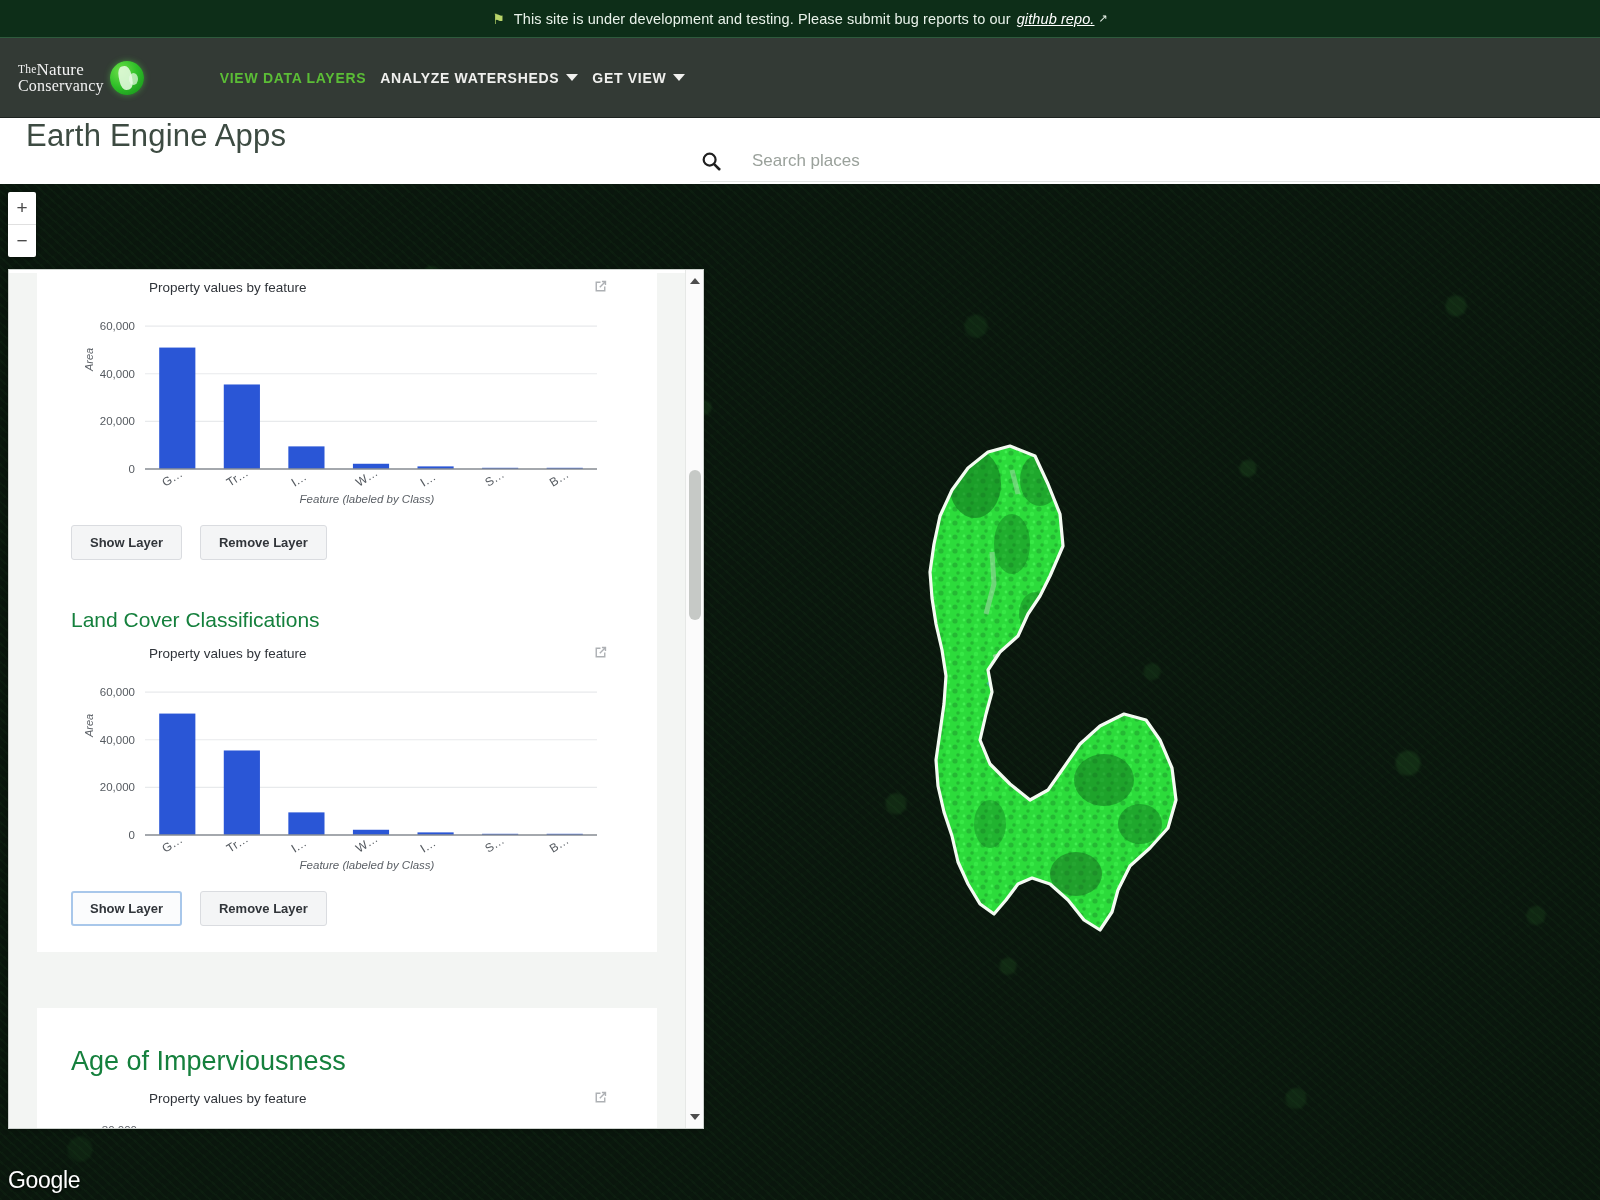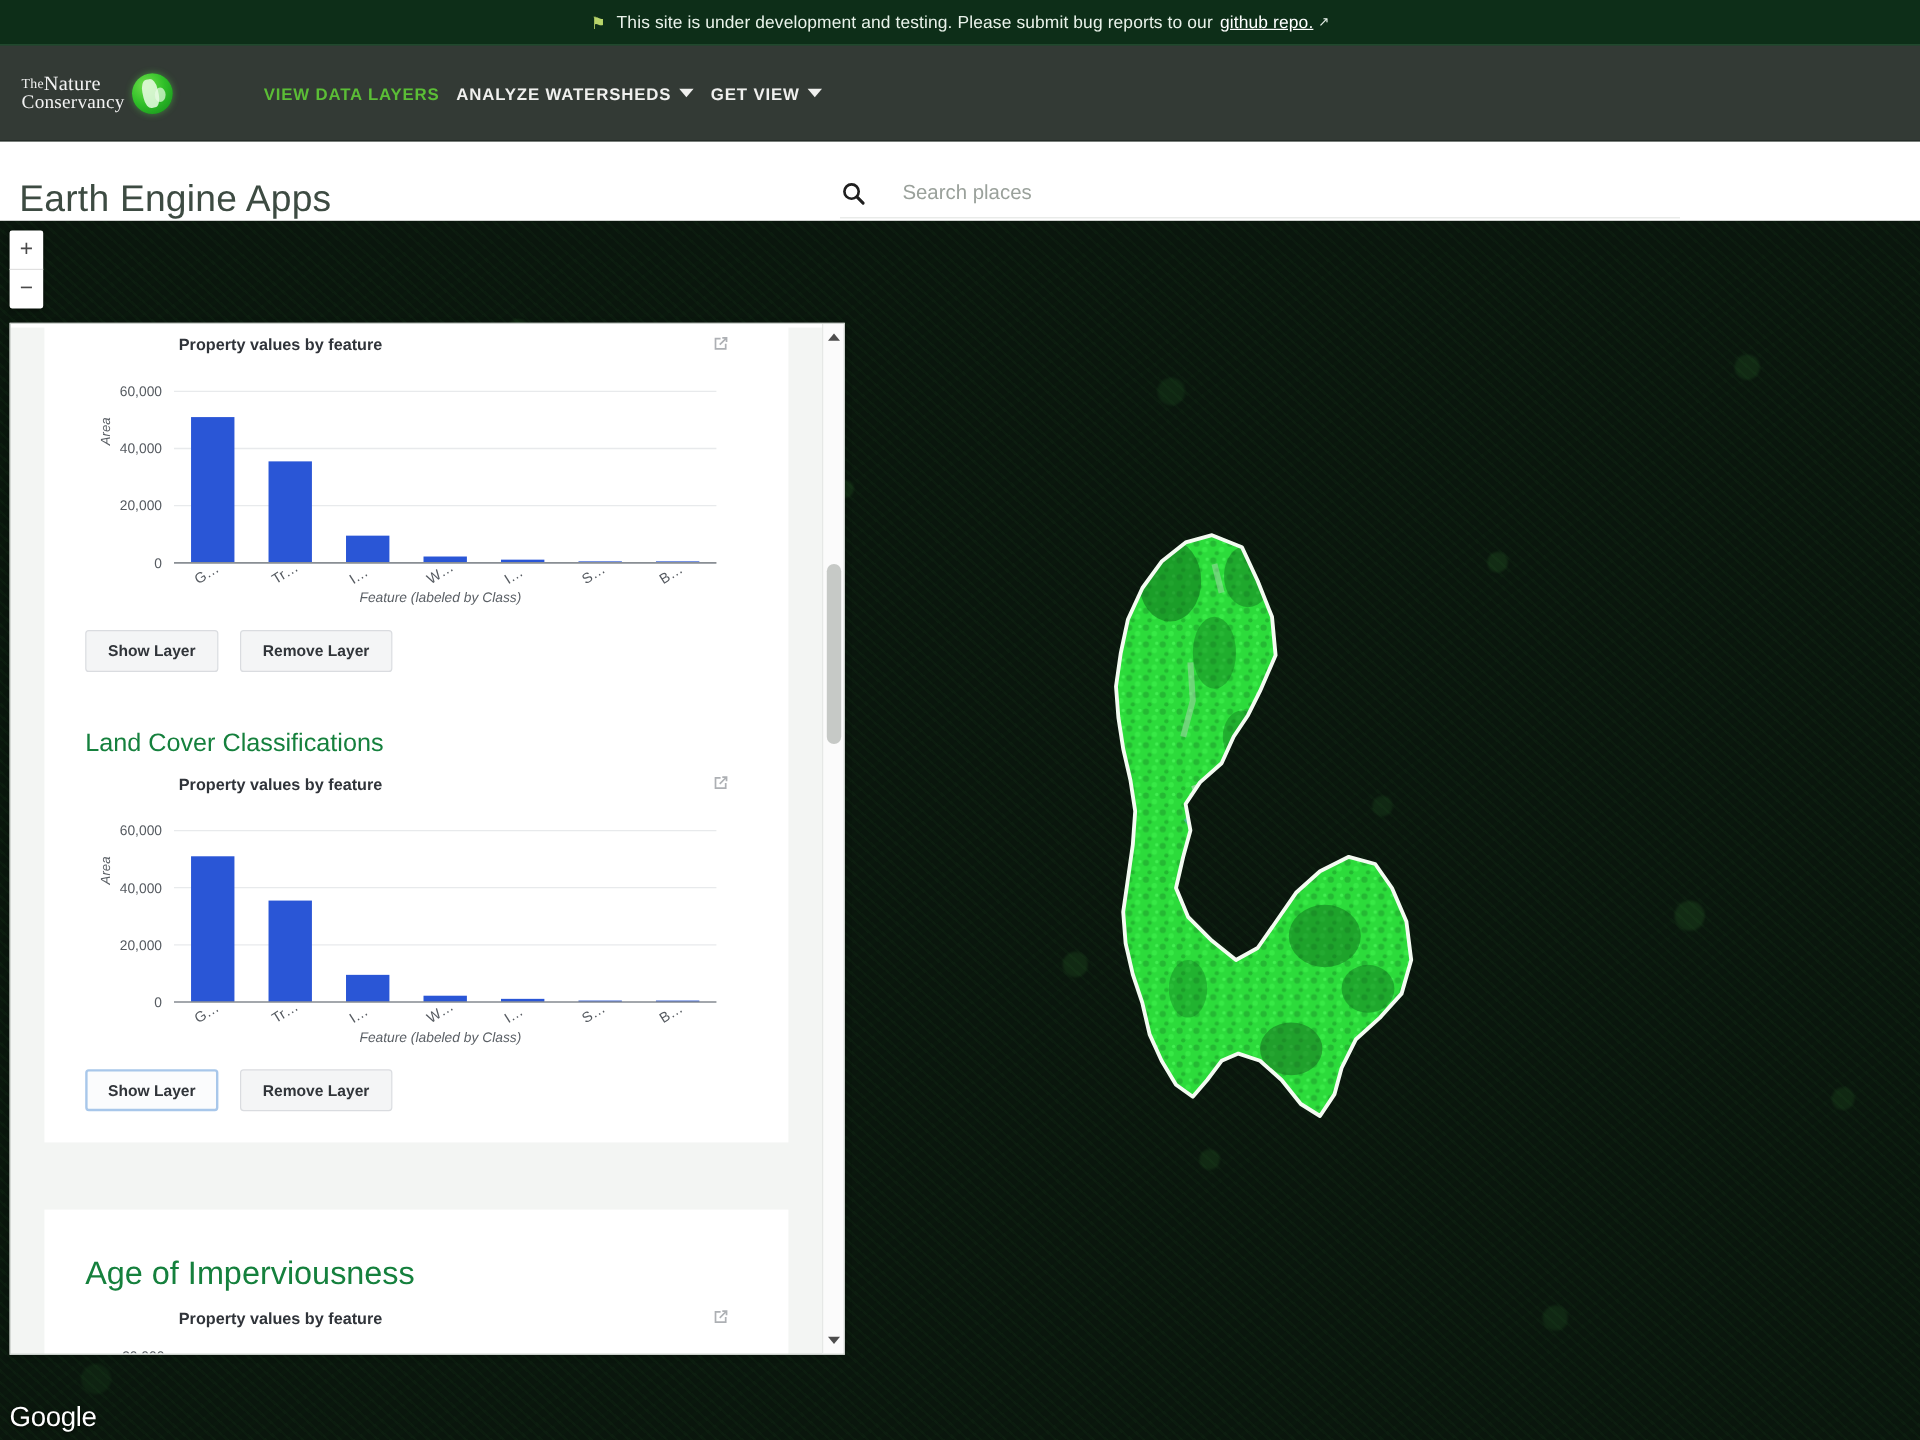--- a/index.html
+++ b/index.html
@@ -14,21 +14,21 @@
 
   
   #dev-banner {
     height:38px; width:100%;
     background:#0d2e18;
     border-bottom:1px solid #2e5a3c;
     display:flex; align-items:center; justify-content:center;
     color:#e9f2ea; font-size:14.5px; letter-spacing:.1px;
   }
   #dev-banner .flag { color:#b9d56a; margin-right:9px; font-size:14px; }
-  #dev-banner a { color:#ffffff; text-decoration:underline; }
+  #dev-banner a { color:#ffffff; text-decoration:underline;font-style:italic; }
   #dev-banner .ext { font-size:11px; margin-left:4px; display:inline-block; }
 
   
   #main-nav {
     height:80px; width:100%;
     background:#333a35;
     display:flex; align-items:center;
     border-bottom:1px solid #1d2320;
     position:relative;
   }
@@ -68,22 +68,23 @@
   .caret {
     width:0; height:0; border-left:6px solid transparent;
     border-right:6px solid transparent; border-top:7px solid #f0f0ee;
     display:inline-block;
   }
 
   
   #app-bar {
     height:96px; width:100%;
     background:#ffffff;
-    display:flex; align-items:center;
+    display:flex; align-items:flex-start;
     position:relative;
+    padding-left:10px;
   }
   #app-title {
     margin-left:16px; font-size:31px; color:#3d4b42;
     font-weight:400; letter-spacing:.2px;
   }
   #search-wrap {
     position:absolute; left:700px; top:22px;
     width:700px; height:42px;
     display:flex; align-items:center;
     border-bottom:1px solid #e4e6e4;
@@ -190,21 +191,21 @@
 
   .section-title {
     font-size:21px; color:#15803d; font-weight:400;
     padding:22px 0 4px 34px;
   }
   .section-title.big { font-size:27px; padding:38px 0 4px 34px; }
 
   
   .chart-block { position:relative; padding:10px 0 6px 0; }
   .chart-title {
-    font-size:13.5px; font-weight:bold; color:#30343a;
+    font-size:13.5px; font-weight:normal; color:#30343a;
     margin-left:112px;
   }
   .ext-icon {
     position:absolute; right:48px; top:8px;
     width:17px; height:17px; cursor:pointer; opacity:.55;
   }
   .chart-area { position:relative; margin-top:6px; height:190px; }
   .chart-svg { display:block; }
   .axis-y-label {
     position:absolute; left:46px; top:70px;

